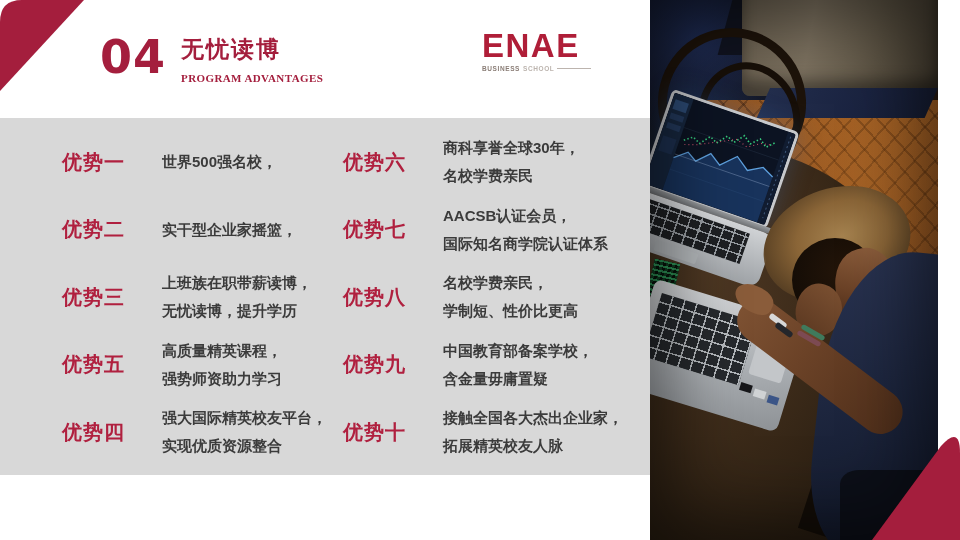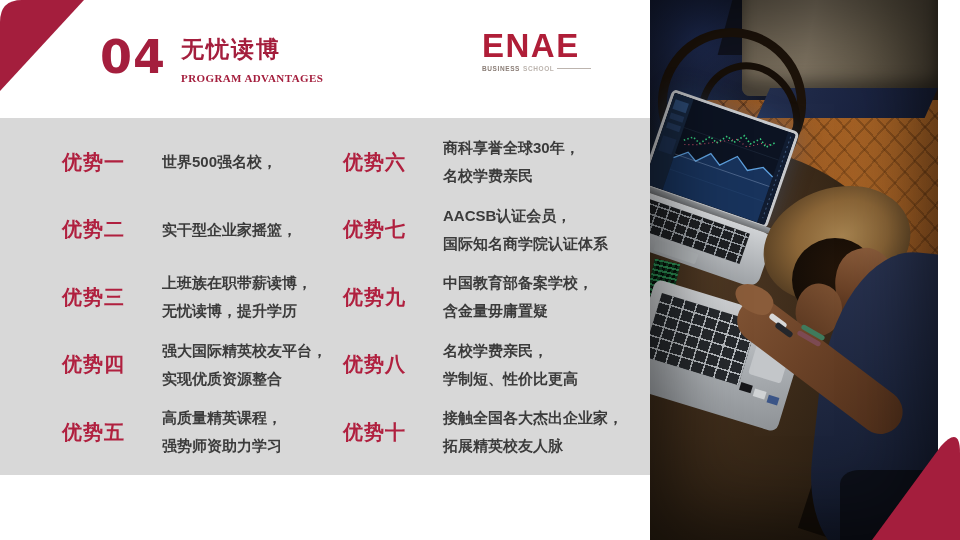--- a/index.html
+++ b/index.html
@@ -162,61 +162,61 @@
         </div>
       </div>
       <div class="adv-row">
         <div class="adv-label">优势三</div>
         <div class="adv-text">
           <div>上班族在职带薪读博，</div>
           <div>无忧读博，提升学历</div>
         </div>
       </div>
       <div class="adv-row">
+        <div class="adv-label">优势五</div>
+        <div class="adv-text">
+          <div>高质量精英课程，</div>
+          <div>强势师资助力学习</div>
+        </div>
+      </div>
+      <div class="adv-row">
         <div class="adv-label">优势四</div>
         <div class="adv-text">
           <div>强大国际精英校友平台，</div>
           <div>实现优质资源整合</div>
         </div>
       </div>
-      <div class="adv-row">
-        <div class="adv-label">优势五</div>
-        <div class="adv-text">
-          <div>高质量精英课程，</div>
-          <div>强势师资助力学习</div>
-        </div>
-      </div>
     </div>
     <div class="col col-right">
       <div class="adv-row">
         <div class="adv-label">优势六</div>
         <div class="adv-text">
           <div>商科享誉全球30年，</div>
           <div>名校学费亲民</div>
         </div>
       </div>
       <div class="adv-row">
         <div class="adv-label">优势七</div>
         <div class="adv-text">
           <div>AACSB认证会员，</div>
           <div>国际知名商学院认证体系</div>
         </div>
       </div>
       <div class="adv-row">
+        <div class="adv-label">优势八</div>
+        <div class="adv-text">
+          <div>名校学费亲民，</div>
+          <div>学制短、性价比更高</div>
+        </div>
+      </div>
+      <div class="adv-row">
         <div class="adv-label">优势九</div>
         <div class="adv-text">
           <div>中国教育部备案学校，</div>
           <div>含金量毋庸置疑</div>
-        </div>
-      </div>
-      <div class="adv-row">
-        <div class="adv-label">优势八</div>
-        <div class="adv-text">
-          <div>名校学费亲民，</div>
-          <div>学制短、性价比更高</div>
         </div>
       </div>
       <div class="adv-row">
         <div class="adv-label">优势十</div>
         <div class="adv-text">
           <div>接触全国各大杰出企业家，</div>
           <div>拓展精英校友人脉</div>
         </div>
       </div>
     </div>

